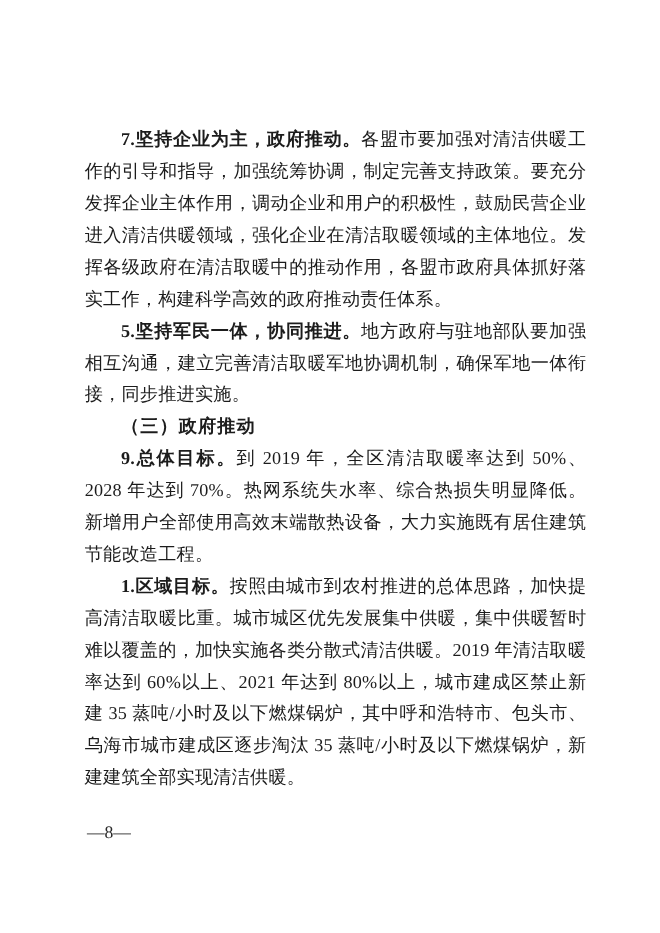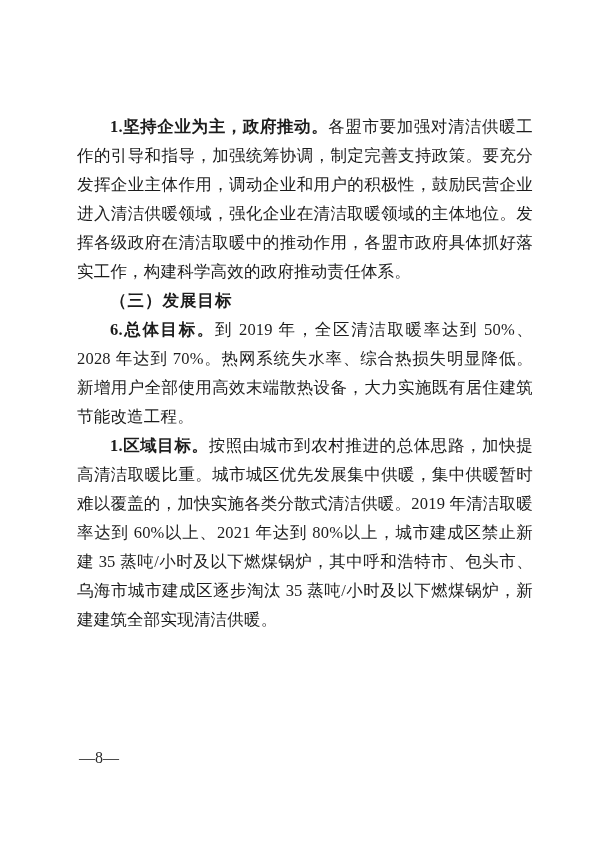--- a/index.html
+++ b/index.html
@@ -46,26 +46,27 @@
     letter-spacing: 0;
   }
 </style>
 </head>
 <body>
 
 <div class="page">
 
   <main class="text-block">
 
-    <p class="para"><span class="lead">1.坚持企业为主，政府推动。</span><span>各盟市要加强对清洁供暖工作的引导和指导，加强统筹协调，制定完善支持政策。要充分发挥企业主体作用，调动企业和用户的积极性，鼓励民营企业进入清洁供暖领域，强化企业在清洁取暖领域的主体地位。发挥各级政府在清洁取暖中的推动作用，各盟市政府具体抓好落实工作，构建科学高效的政府推动责任体系。</span></p>
+    <p class="para"><span class="lead">7.坚持企业为主，政府推动。</span><span>各盟市要加强对清洁供暖工作的引导和指导，加强统筹协调，制定完善支持政策。要充分发挥企业主体作用，调动企业和用户的积极性，鼓励民营企业进入清洁供暖领域，强化企业在清洁取暖领域的主体地位。发挥各级政府在清洁取暖中的推动作用，各盟市政府具体抓好落实工作，构建科学高效的政府推动责任体系。</span></p>
 
+    <p class="para"><span class="lead">5.坚持军民一体，协同推进。</span><span>地方政府与驻地部队要加强相互沟通，建立完善清洁取暖军地协调机制，确保军地一体衔接，同步推进实施。</span></p>
 
-    <p class="para heading"><span class="lead">（三）发展目标</span><span></span></p>
+    <p class="para heading"><span class="lead">（三）政府推动</span><span></span></p>
 
-    <p class="para"><span class="lead">6.总体目标。</span><span>到 2019 年，全区清洁取暖率达到 50%、2028 年达到 70%。热网系统失水率、综合热损失明显降低。新增用户全部使用高效末端散热设备，大力实施既有居住建筑节能改造工程。</span></p>
+    <p class="para"><span class="lead">9.总体目标。</span><span>到 2019 年，全区清洁取暖率达到 50%、2028 年达到 70%。热网系统失水率、综合热损失明显降低。新增用户全部使用高效末端散热设备，大力实施既有居住建筑节能改造工程。</span></p>
 
     <p class="para"><span class="lead">1.区域目标。</span><span>按照由城市到农村推进的总体思路，加快提高清洁取暖比重。城市城区优先发展集中供暖，集中供暖暂时难以覆盖的，加快实施各类分散式清洁供暖。2019 年清洁取暖率达到 60%以上、2021 年达到 80%以上，城市建成区禁止新建 35 蒸吨/小时及以下燃煤锅炉，其中呼和浩特市、包头市、乌海市城市建成区逐步淘汰 35 蒸吨/小时及以下燃煤锅炉，新建建筑全部实现清洁供暖。</span></p>
 
   </main>
 
   <div class="page-footer">—8—</div>
 
 </div>
 
 </body></html>

